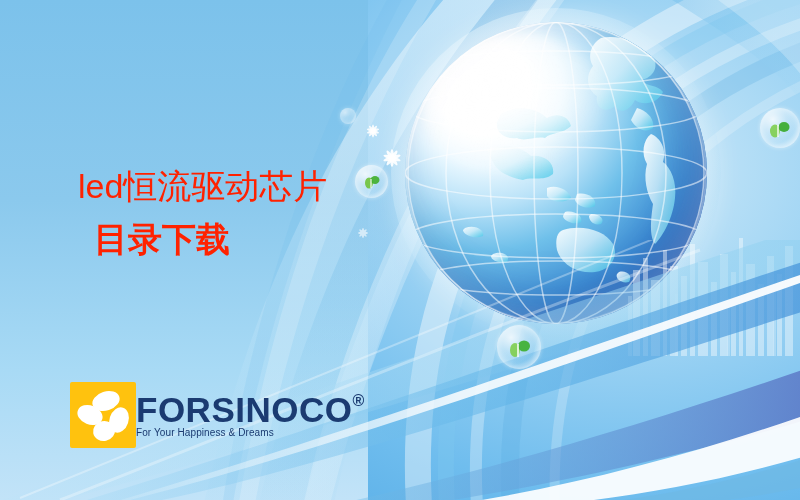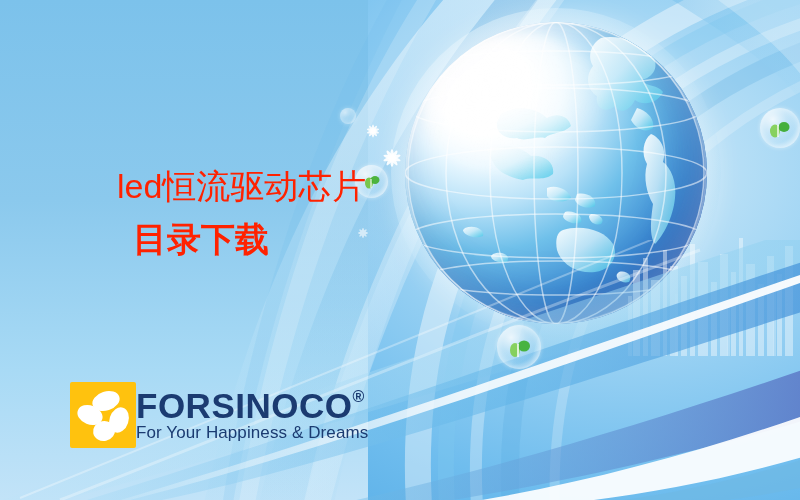--- a/index.html
+++ b/index.html
@@ -67,39 +67,38 @@
   }
   .bubble .sprout{position:absolute;inset:0;}
 
   
   .headline{
     position:absolute;left:78px;top:160px;width:330px;
     color:#ff2200;
     font-size:34px;line-height:1.55;
     font-weight:400;
     white-space:nowrap;
-    margin-left:39px;
   }
   .headline .l1{display:block;letter-spacing:0px;}
   .headline .l2{display:block;padding-left:16px;font-weight:bold;}
 
   
   .logo{position:absolute;left:70px;top:382px;display:flex;align-items:center;gap:0;}
   .logo-mark{
     width:66px;height:66px;background:#ffc20e;border-radius:2px;
     position:relative;flex:none;
   }
   .logo-mark svg{position:absolute;inset:0;}
   .logo-text{display:flex;flex-direction:column;justify-content:center;}
   .logo-name{
     font-size:35px;font-weight:bold;color:#1b3b71;letter-spacing:.5px;line-height:1;
     display:flex;align-items:flex-start;
   }
   .logo-name .reg{font-size:16px;line-height:1;margin-top:1px;}
-  .logo-tag{font-size:17px;color:#1b3b71;letter-spacing:.1px;}
+  .logo-tag{font-size:10px;color:#1b3b71;letter-spacing:.1px;}
 </style>
 </head>
 <body>
 
 <div id="stage">
 
   <div class="bg-base"></div>
   <div class="bg-left-wash"></div>
 
   <div class="ribbons">

